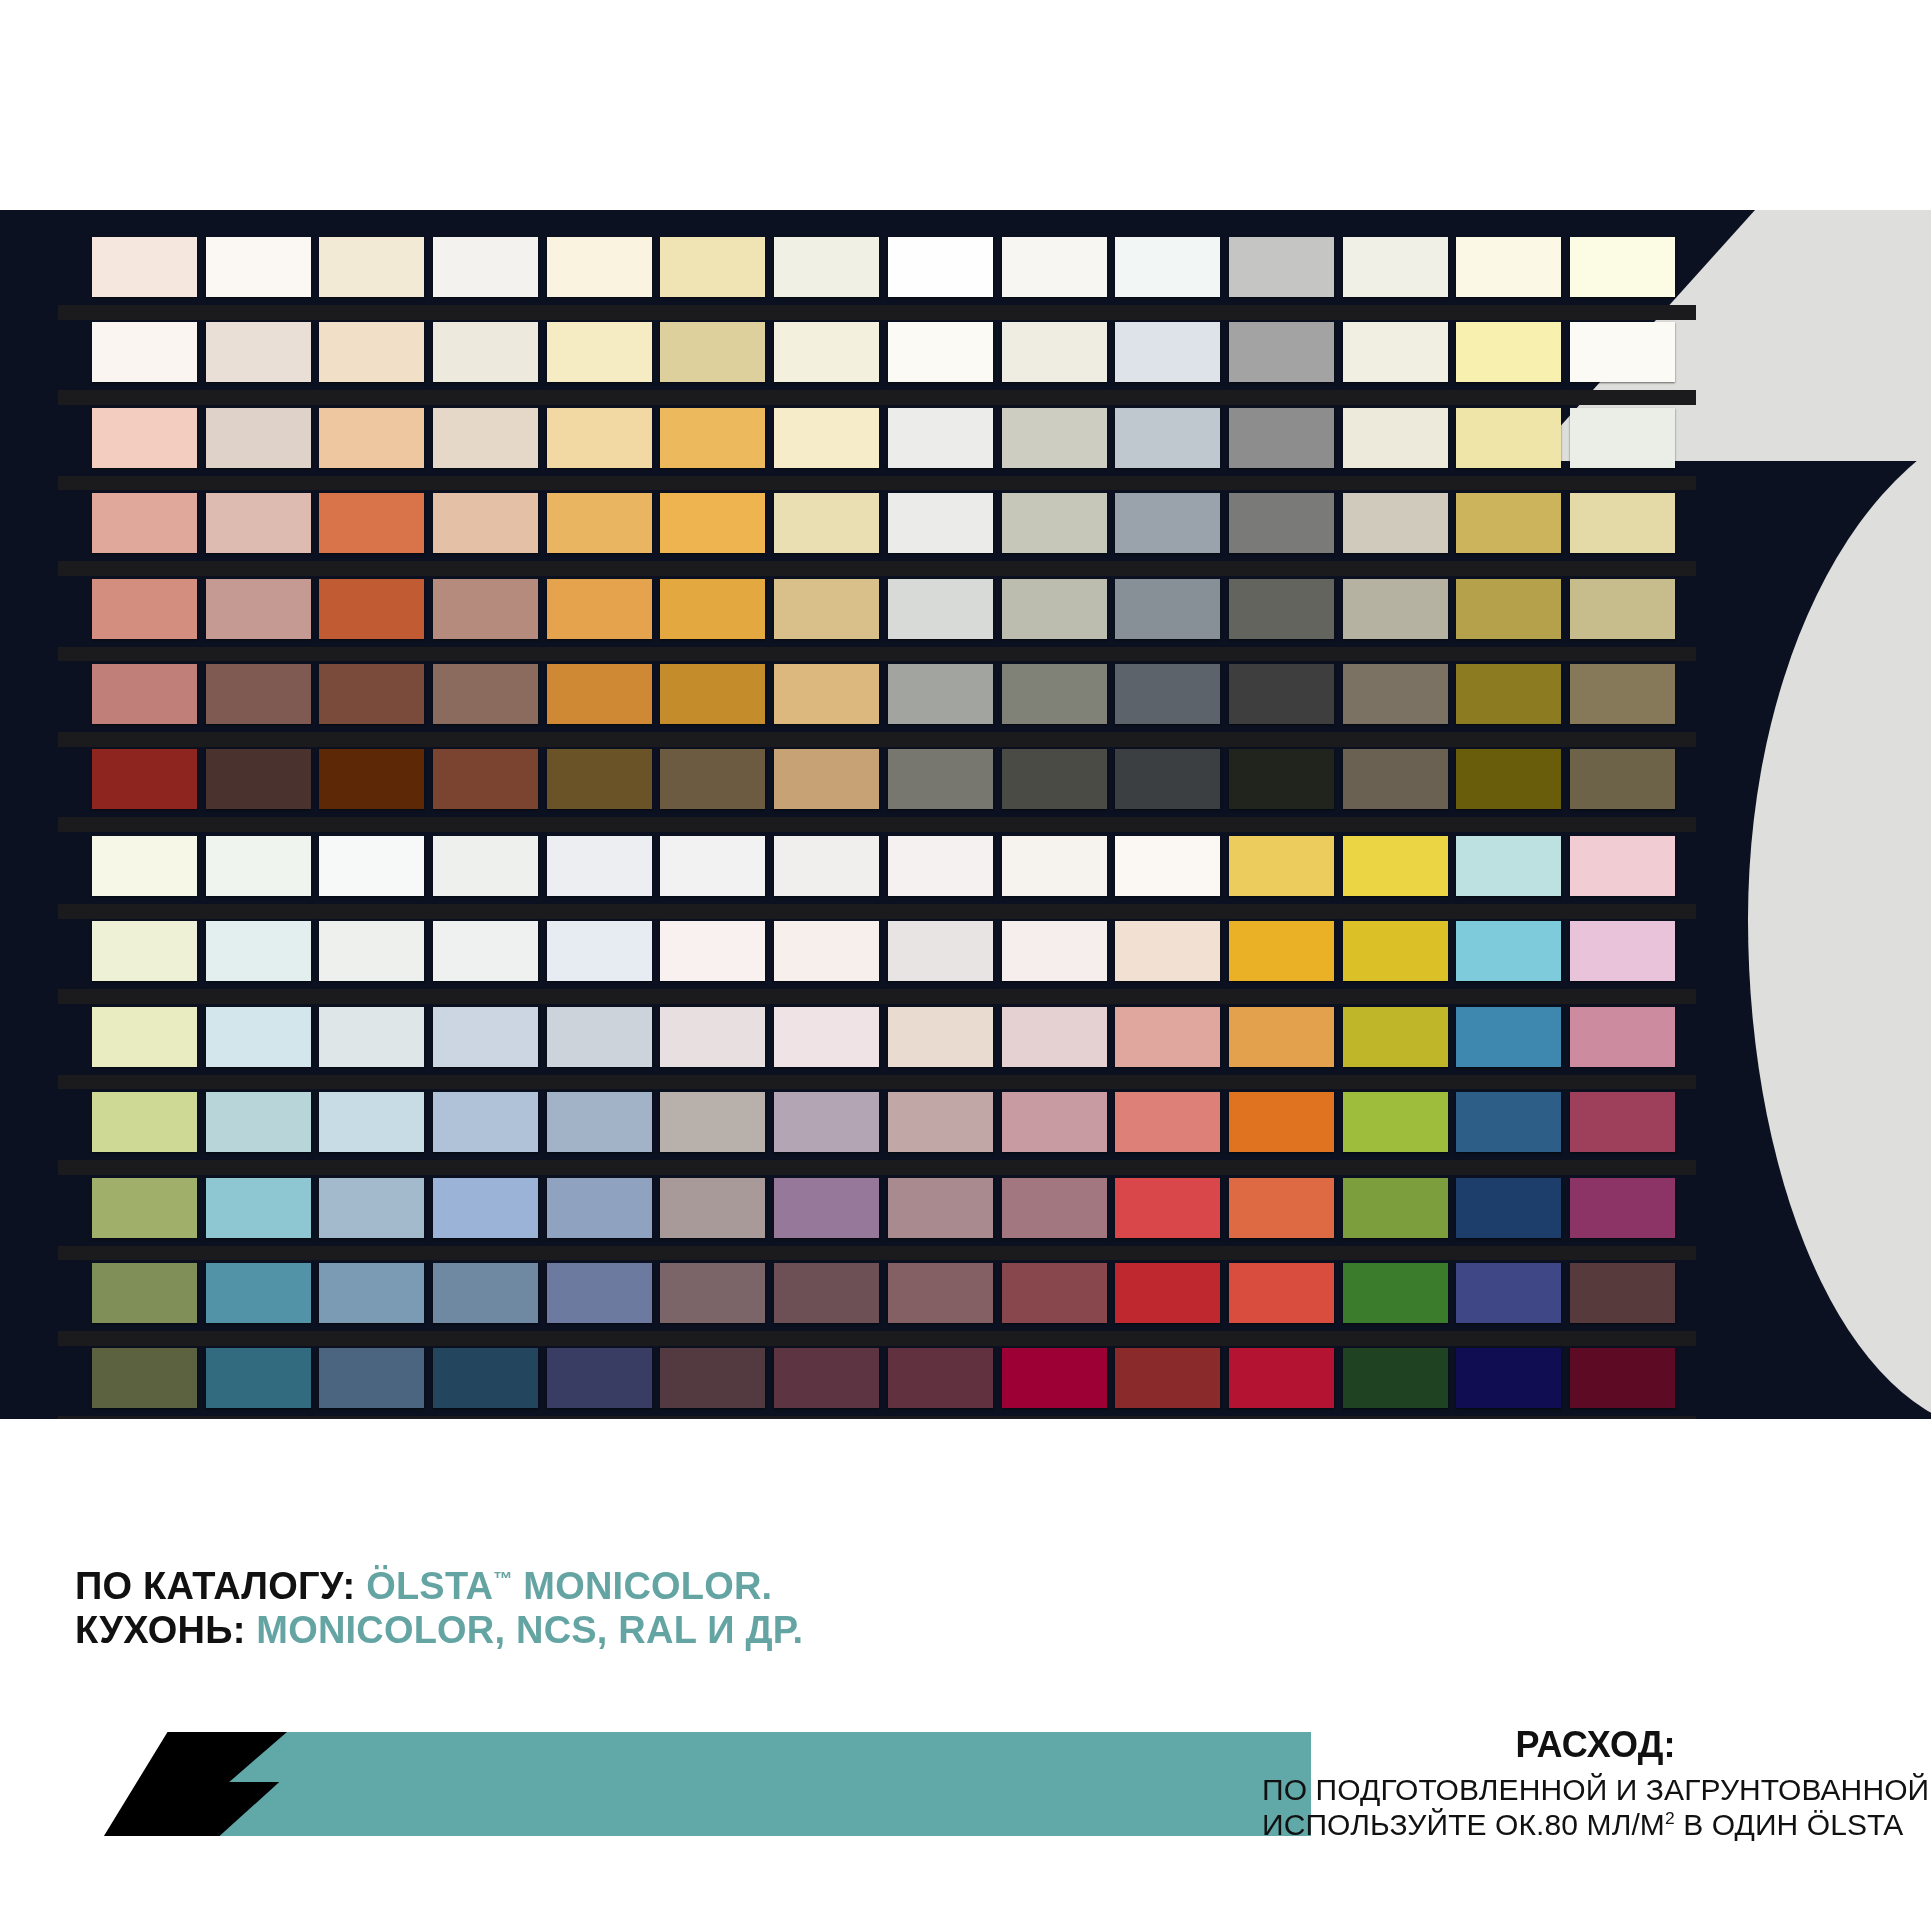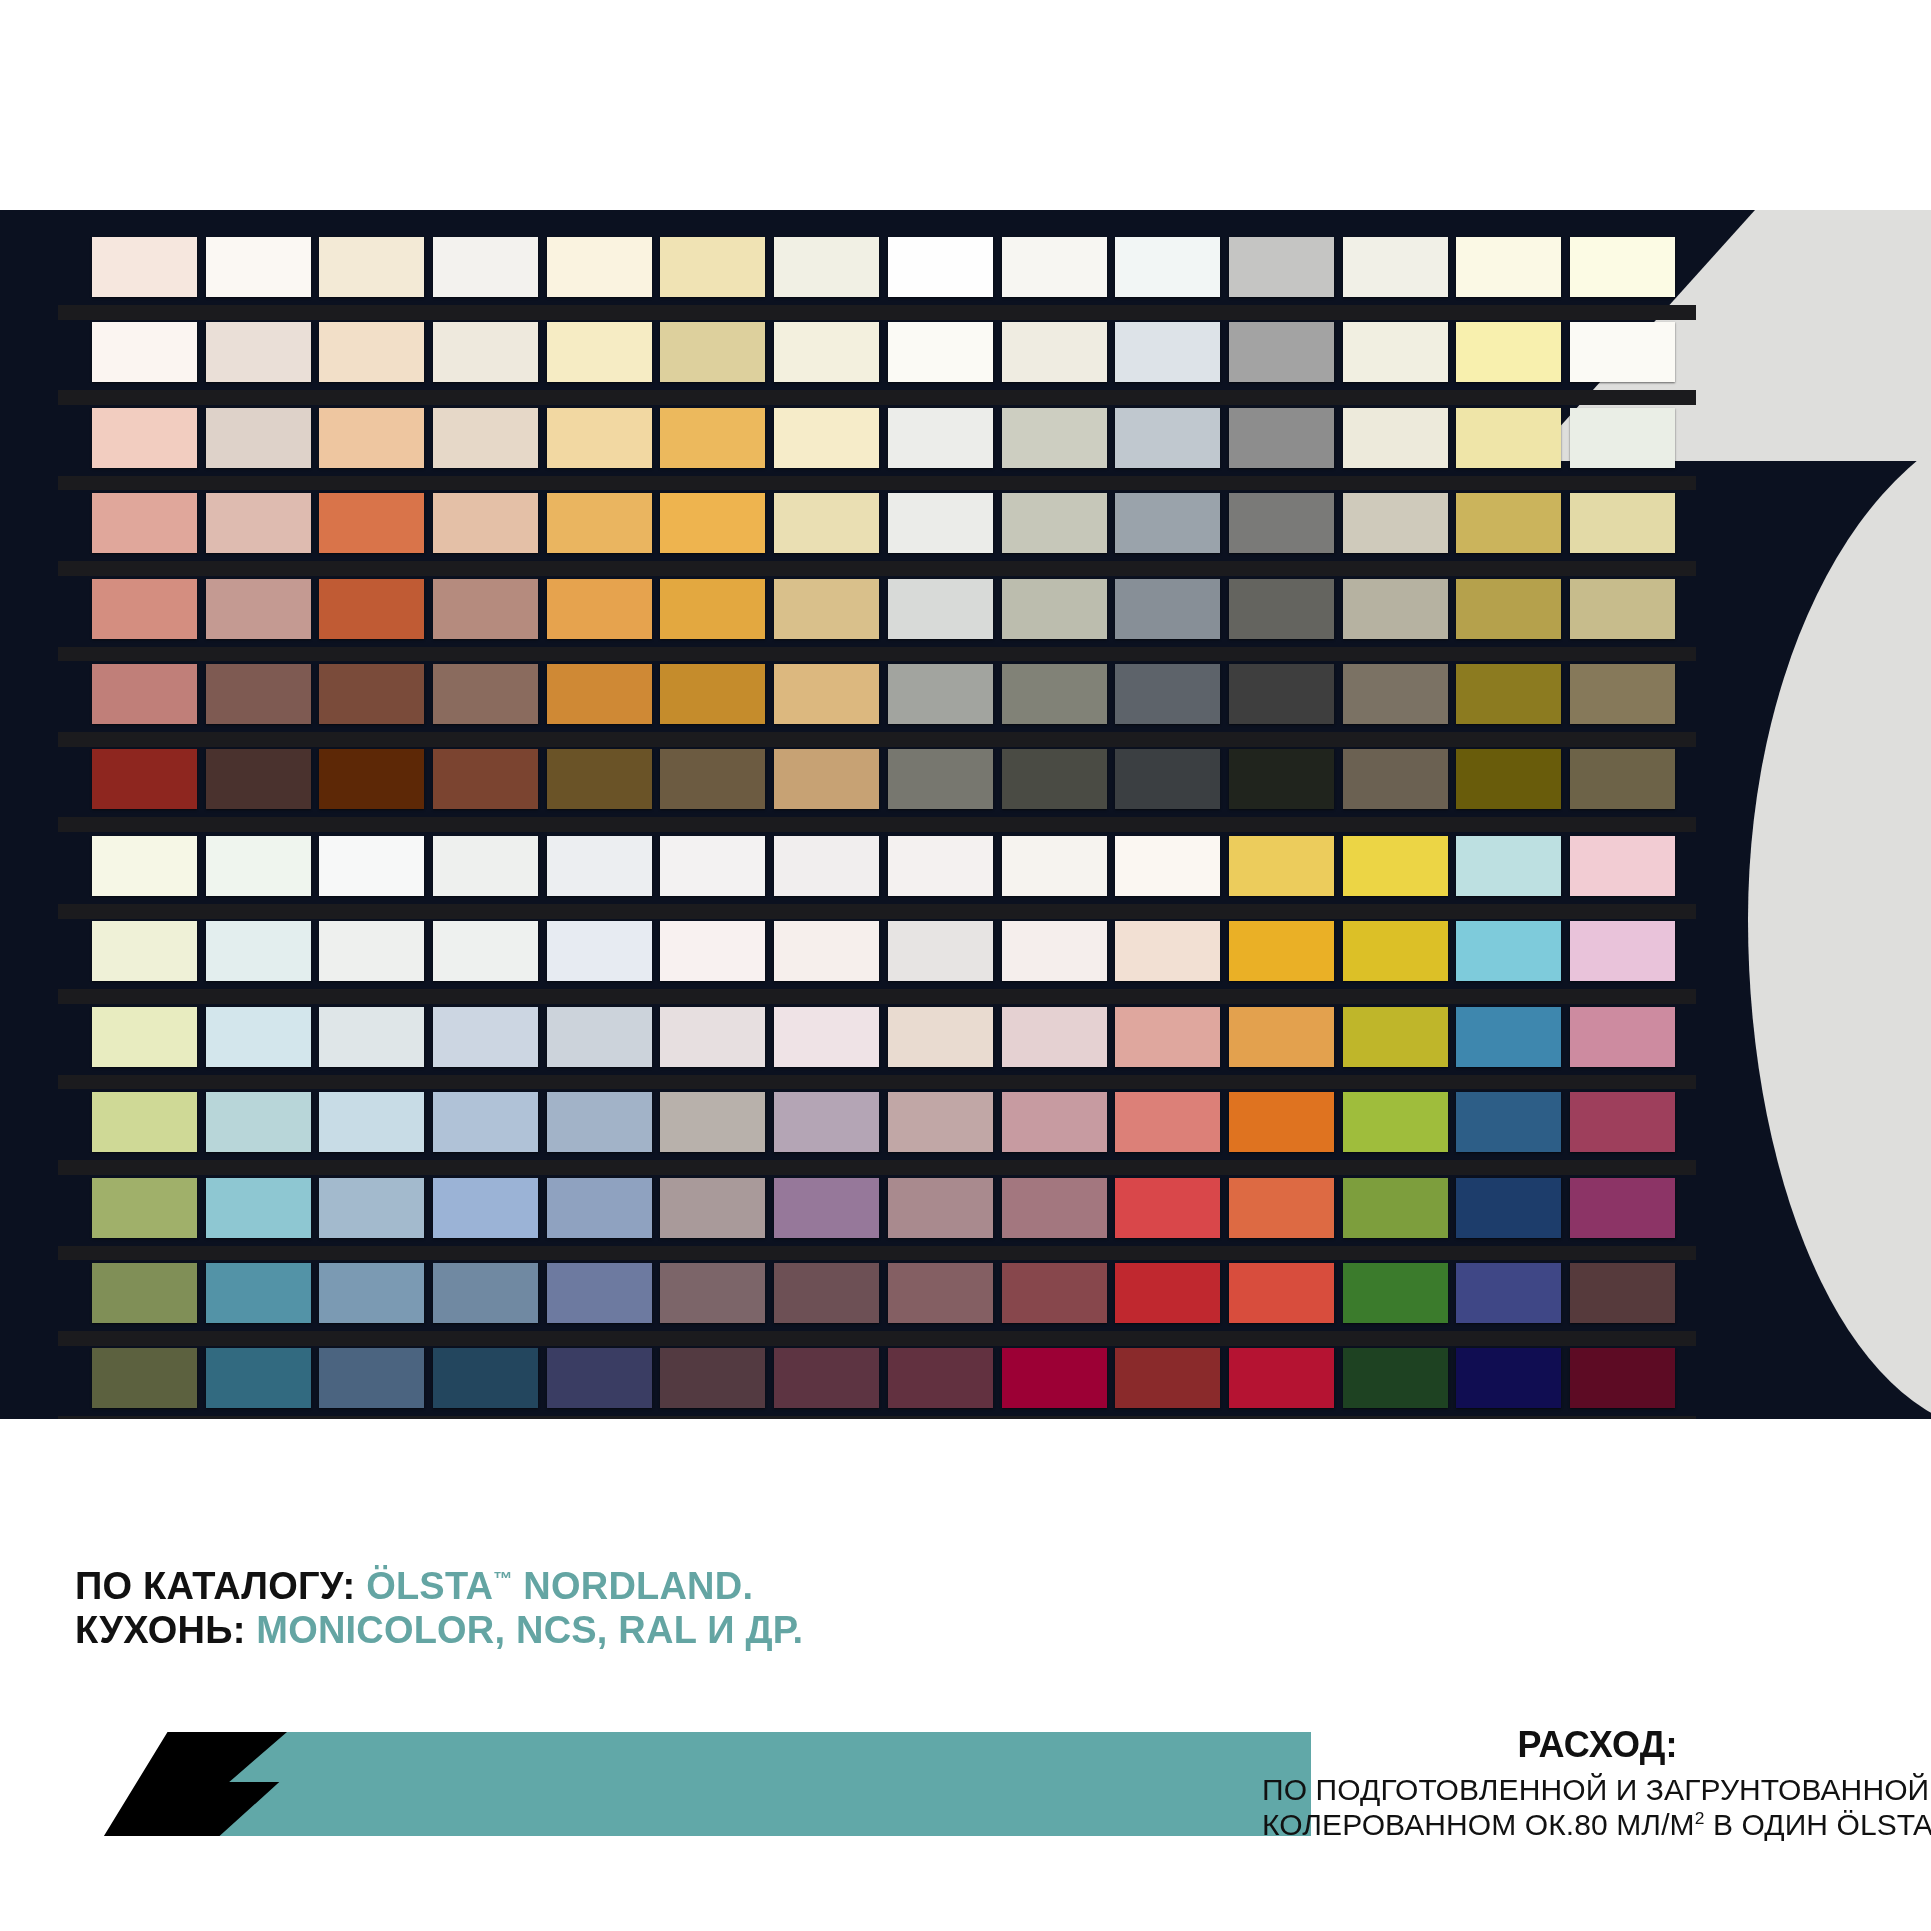--- a/index.html
+++ b/index.html
@@ -366,35 +366,35 @@
         <div class="swatch" title="#1e4222" style="background: rgb(30, 66, 34);"></div>
         <div class="swatch" title="#100d52" style="background: rgb(16, 13, 82);"></div>
         <div class="swatch" title="#5d0b24" style="background: rgb(93, 11, 36);"></div>
       </div>
     </div>
 </div>
 
 <div id="caption">
   <div class="cap-line">
     <span>ПО КАТАЛОГУ:</span>
-    <span class="cap-accent">ÖLSTA</span><span class="cap-accent cap-sup">™</span><span class="cap-accent"> NORDLAND.</span>
+    <span class="cap-accent">ÖLSTA</span><span class="cap-accent cap-sup">™</span><span class="cap-accent"> MONICOLOR.</span>
   </div>
   <div class="cap-line">
     <span>КУХОНЬ:</span>
     <span class="cap-accent">MONICOLOR, NCS, RAL И ДР.</span>
   </div>
 </div>
 
 <div id="banner-wrap">
   <div id="banner-teal"></div>
   <svg id="banner-bolt" viewBox="0 0 220 108" preserveAspectRatio="none">
     <polygon points="96,0 220,0 160,52 212,52 150,108 30,108" fill="#000000"></polygon>
   </svg>
 </div>
 
 <div id="rashod">
   <div id="rashod-title">РАСХОД:</div>
   <div class="rashod-line">ПО ПОДГОТОВЛЕННОЙ И ЗАГРУНТОВАННОЙ</div>
   <div class="rashod-line">
-    <span>КОЛЕРОВАННОМ ОК.80 МЛ/М</span><span class="sup">2</span><span> В ОДИН ÖLSTA</span>
+    <span>ИСПОЛЬЗУЙТЕ ОК.80 МЛ/М</span><span class="sup">2</span><span> В ОДИН ÖLSTA</span>
   </div>
 </div>
 
 
 </body></html>

